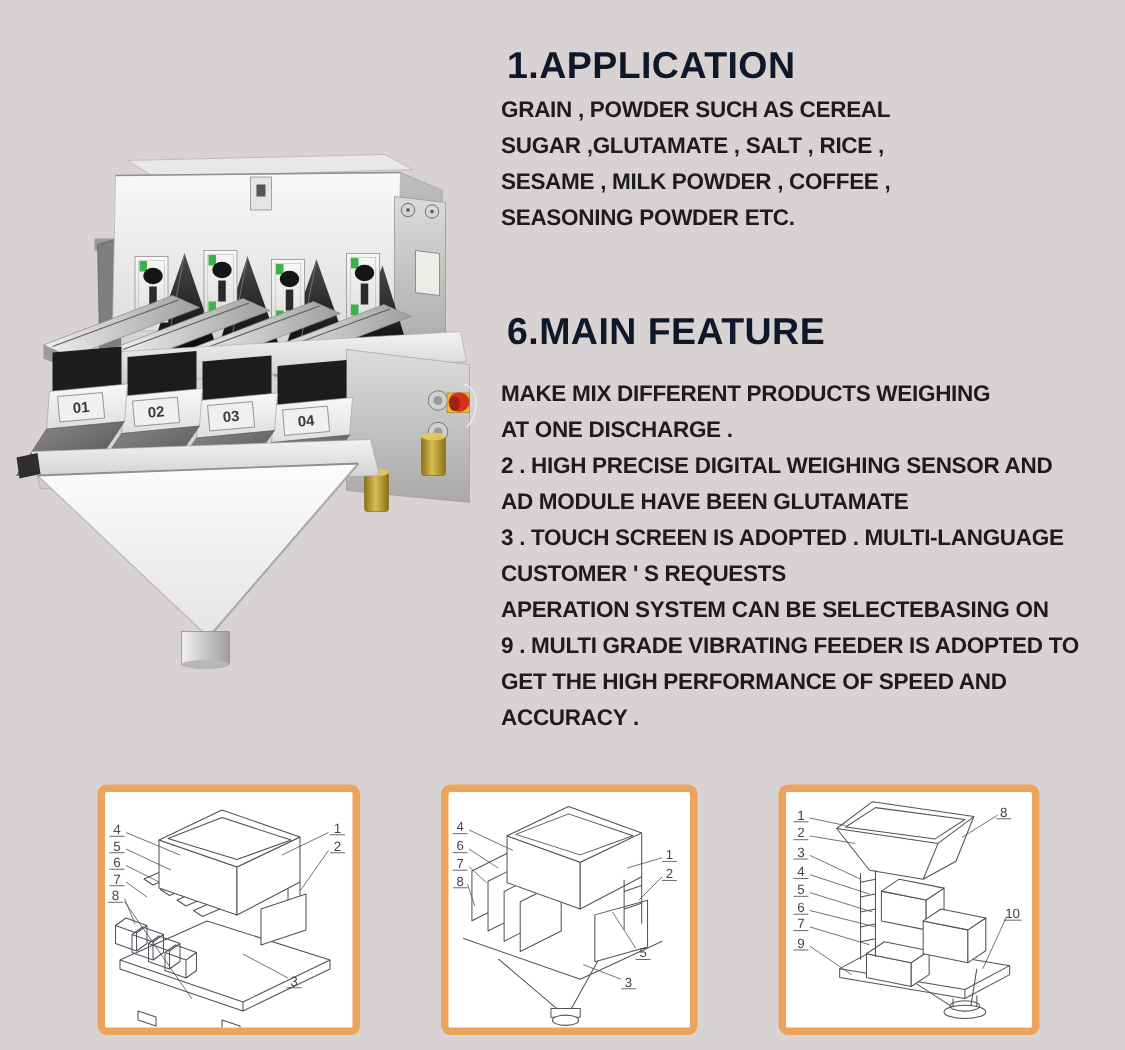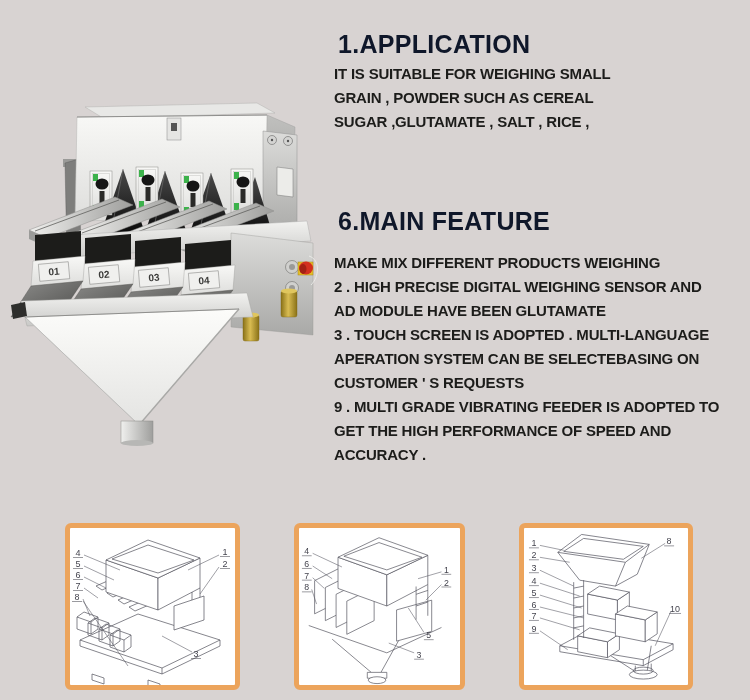--- a/index.html
+++ b/index.html
@@ -251,33 +251,35 @@
         <line x1="20" y1="232" x2="134" y2="340" stroke="#b9b9b7" stroke-width=".8"></line>
         <line x1="20" y1="232" x2="234" y2="224" stroke="#8f8f8d" stroke-width="1.2"></line>
         <rect x="116" y="336" width="32" height="22" fill="url(#trayG)" stroke="#8b8b89" stroke-width=".5"></rect>
         <ellipse cx="132" cy="358" rx="16" ry="3" fill="#b7b7b5"></ellipse>
       </g>
     </svg>
   </div>
 
   <h2 class="sec-heading heading-1">1.APPLICATION</h2>
   <div class="para para-1">
-    <div class="body-line">IT IS SUITABLE FOR WEIGHING SMALL</div>
     <div class="body-line">GRAIN , POWDER SUCH AS CEREAL</div>
     <div class="body-line">SUGAR ,GLUTAMATE , SALT , RICE ,</div>
+    <div class="body-line">SESAME , MILK POWDER , COFFEE ,</div>
+    <div class="body-line">SEASONING POWDER ETC.</div>
   </div>
 
   <h2 class="sec-heading heading-2">6.MAIN FEATURE</h2>
   <div class="para para-2">
     <div class="body-line">MAKE MIX DIFFERENT PRODUCTS WEIGHING</div>
+    <div class="body-line">AT ONE DISCHARGE .</div>
     <div class="body-line">2 . HIGH PRECISE DIGITAL WEIGHING SENSOR AND</div>
     <div class="body-line">AD MODULE HAVE BEEN GLUTAMATE</div>
     <div class="body-line">3 . TOUCH SCREEN IS ADOPTED . MULTI-LANGUAGE</div>
+    <div class="body-line">CUSTOMER ' S REQUESTS</div>
     <div class="body-line">APERATION SYSTEM CAN BE SELECTEBASING ON</div>
-    <div class="body-line">CUSTOMER ' S REQUESTS</div>
     <div class="body-line">9 . MULTI GRADE VIBRATING FEEDER IS ADOPTED TO</div>
     <div class="body-line">GET THE HIGH PERFORMANCE OF SPEED AND</div>
     <div class="body-line">ACCURACY .</div>
   </div>
 
   <div class="diagram diagram-1">
     <svg viewBox="0 0 165 157">
 
       <polygon class="lineart-f" points="10,112 92,140 150,112 68,86"></polygon>
       <path class="lineart" d="M10,112 L10,118 L92,146 L150,118 L150,112 M92,140 L92,146"></path>

